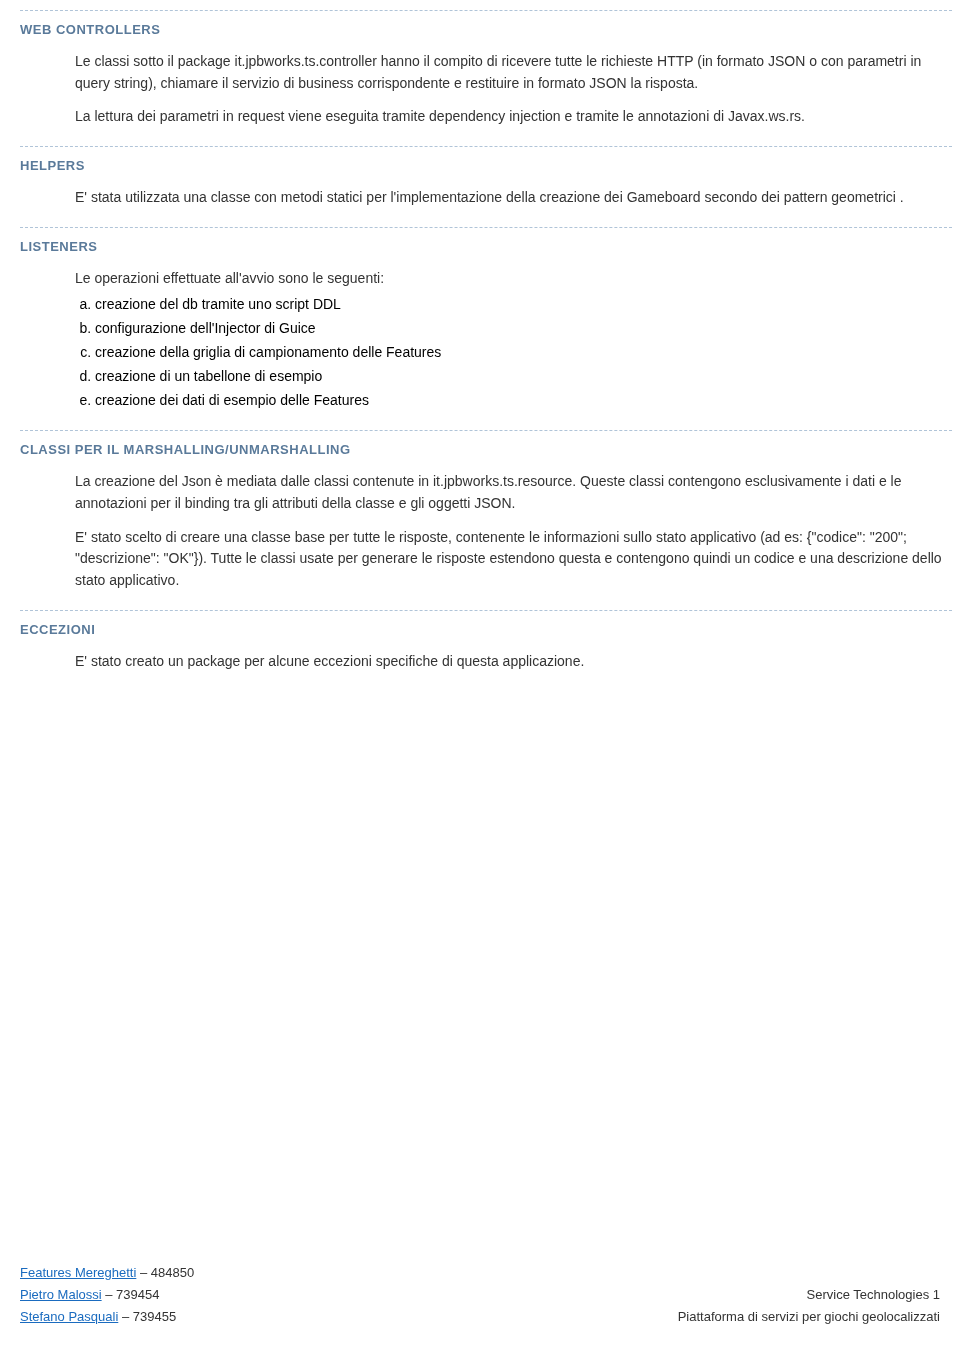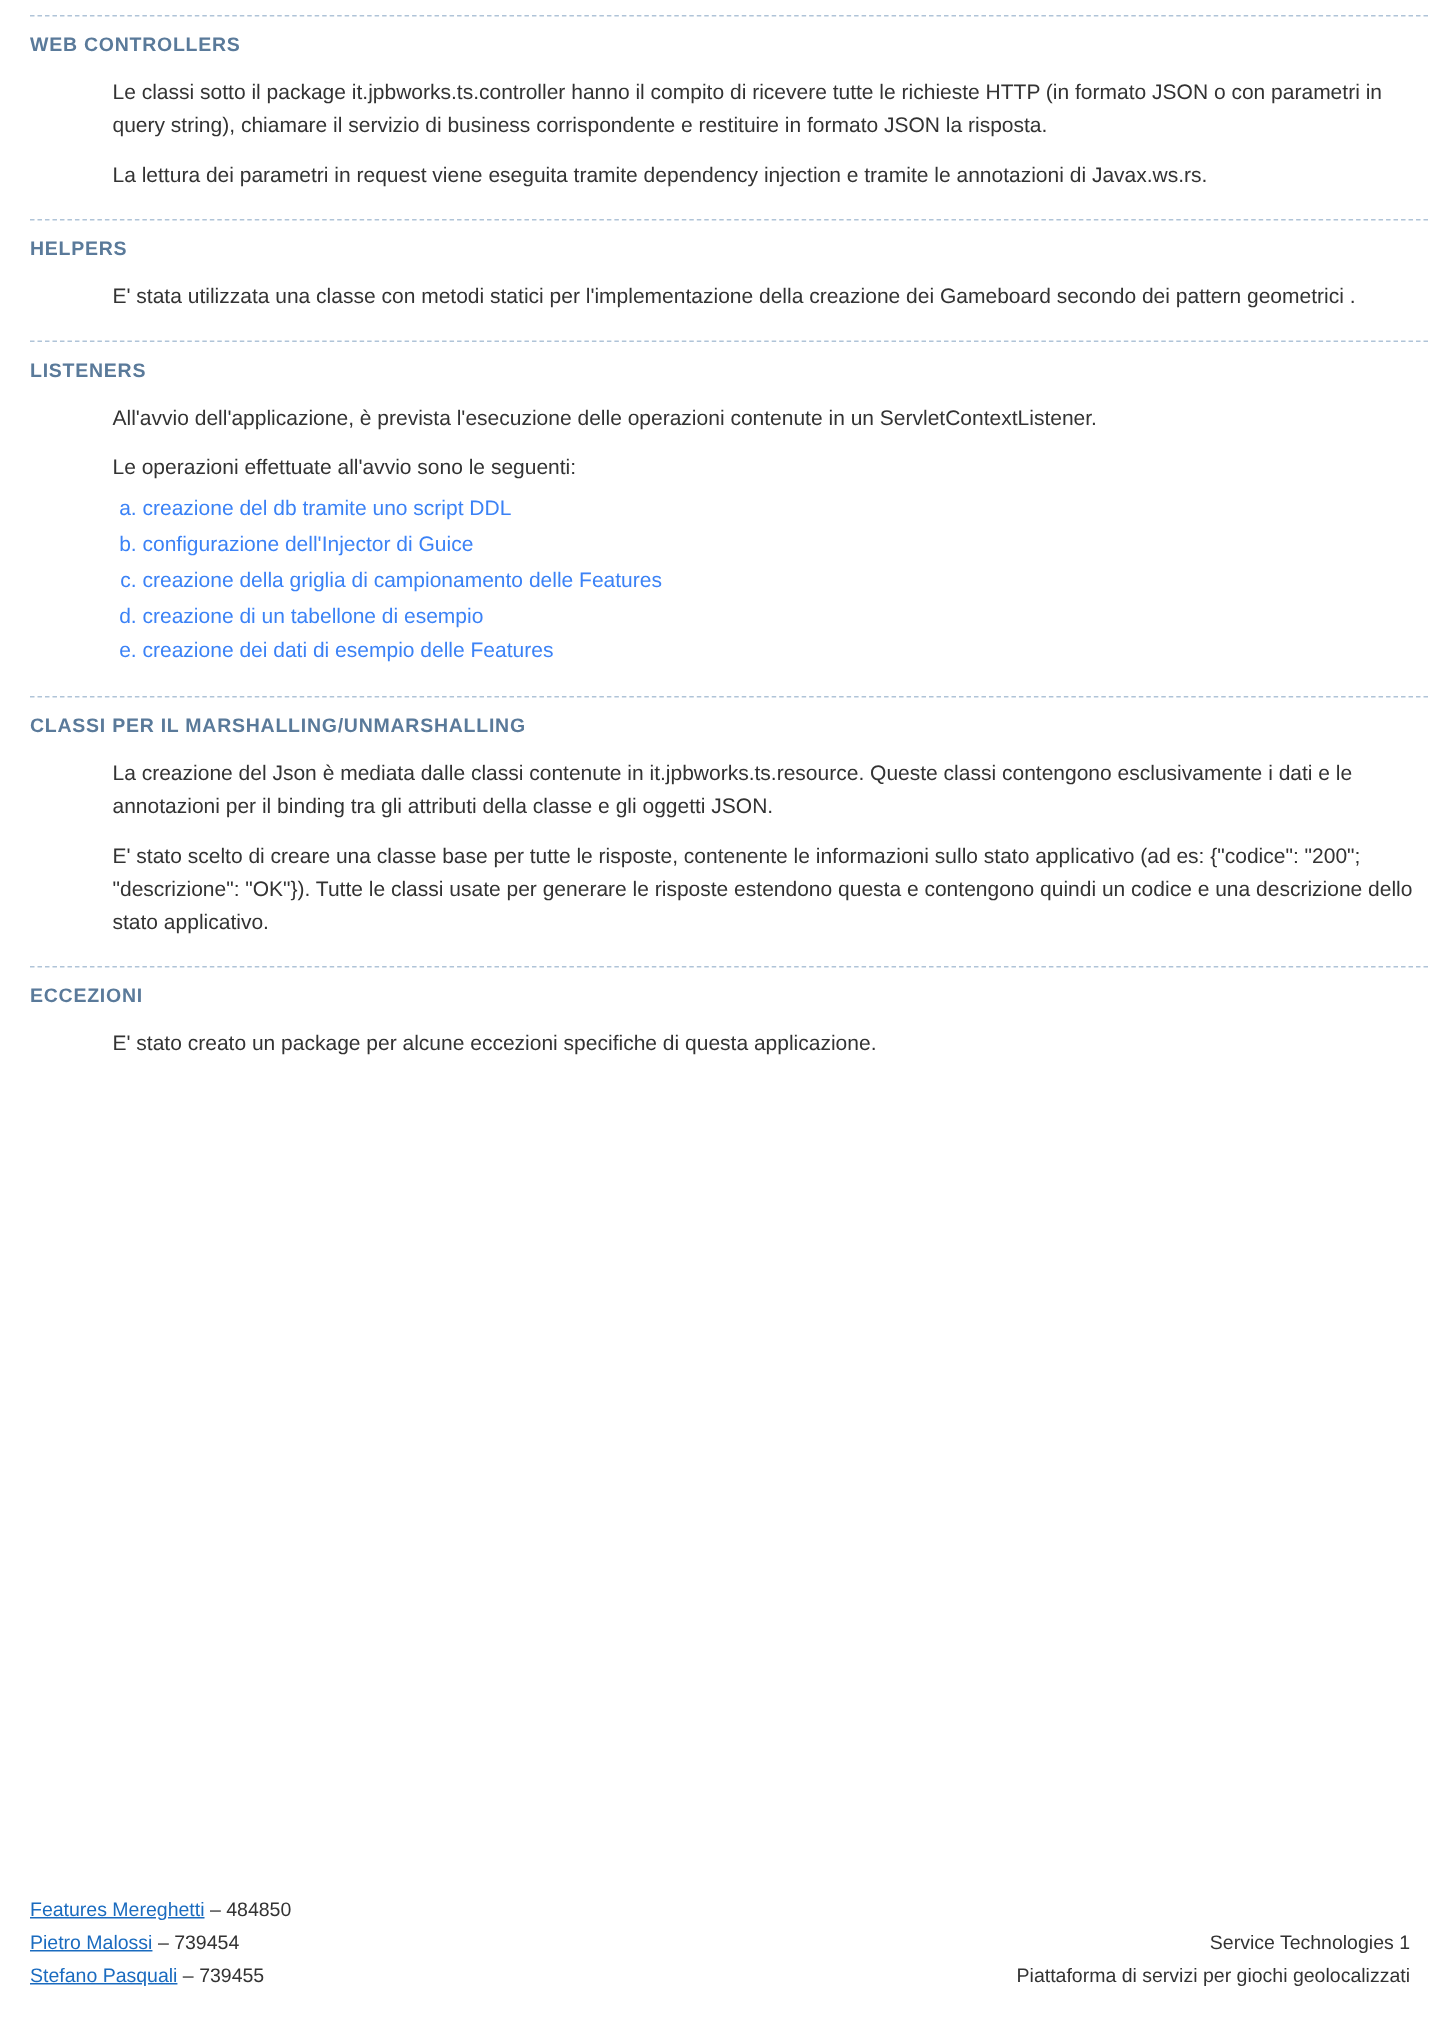--- a/index.html
+++ b/index.html
@@ -53,21 +53,21 @@
       margin-bottom: 0;
     }
 
     ol.listeners-list {
       margin-left: 20px;
       margin-top: 4px;
     }
 
     ol.listeners-list li {
       line-height: 1.7;
-      color: #3b82f6;
+      color: #000000;
       list-style-type: lower-alpha;
     }
 
     .footer {
       position: absolute;
       bottom: 20px;
       left: 20px;
       right: 20px;
       display: flex;
       justify-content: space-between;
@@ -117,21 +117,20 @@
     <div class="section-body">
       <p>E' stata utilizzata una classe con metodi statici per l'implementazione della creazione dei Gameboard secondo dei pattern geometrici .</p>
     </div>
   </div>
 
   <div class="section">
     <div class="section-header">
       <span class="section-title">LISTENERS</span>
     </div>
     <div class="section-body">
-      <p>All'avvio dell'applicazione, è prevista l'esecuzione delle operazioni contenute in un ServletContextListener.</p>
       <p style="margin-bottom:4px;">Le operazioni effettuate all'avvio sono le seguenti:</p>
       <ol class="listeners-list">
         <li>creazione del db tramite uno script DDL</li>
         <li>configurazione dell'Injector di Guice</li>
         <li>creazione della griglia di campionamento delle Features</li>
         <li>creazione di un tabellone di esempio</li>
         <li>creazione dei dati di esempio delle Features</li>
       </ol>
     </div>
   </div>

